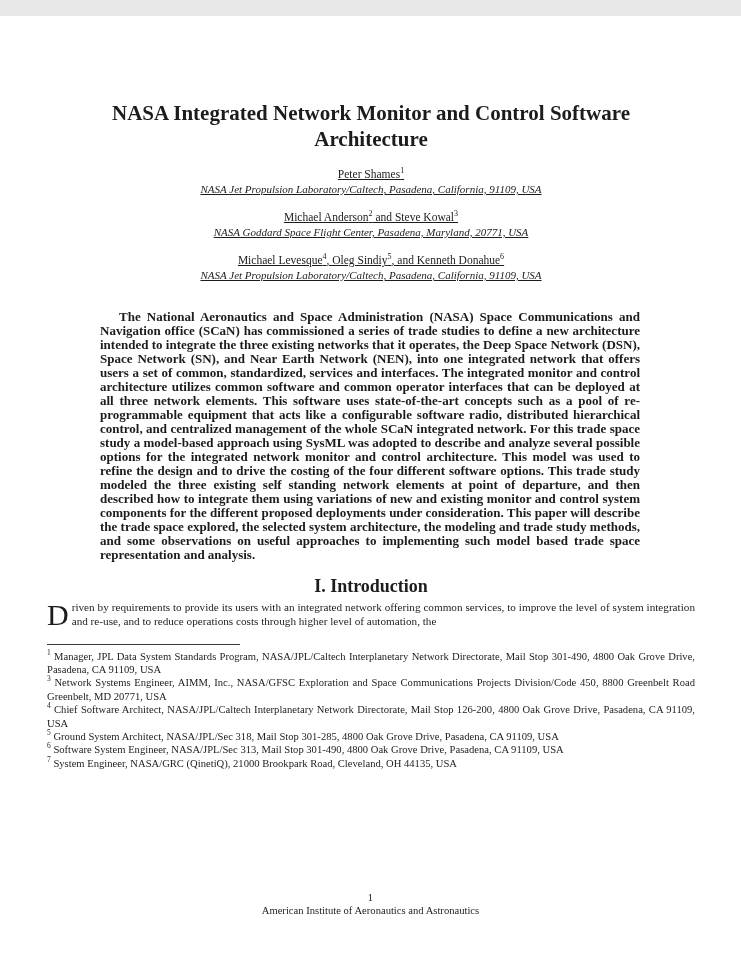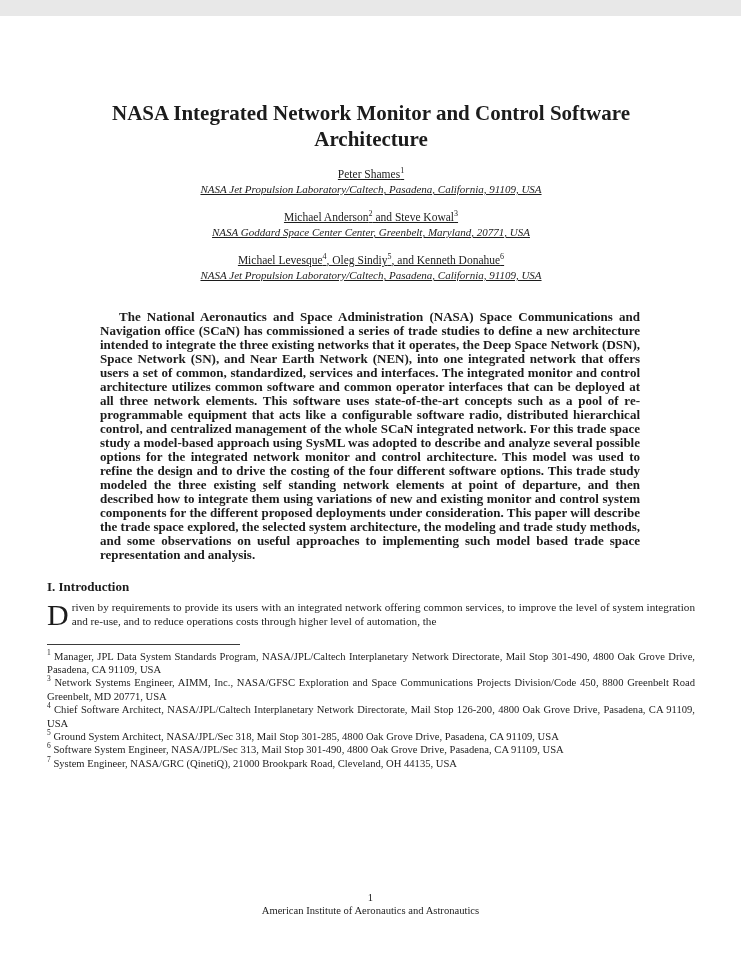--- a/index.html
+++ b/index.html
@@ -34,22 +34,23 @@
     margin: 27px 55px 0 53px;
     font-weight: bold;
     font-size: 13px;
     line-height: 14px;
     text-align: justify;
     text-indent: 19px;
   }
 
   .section-heading {
     margin-top: 17px;
+    text-align: center;
     font-weight: bold;
-    font-size: 13px;
+    font-size: 18px;
     line-height: 15px;
   }
 
   .intro {
     margin-top: 7px;
     font-size: 11.2px;
     line-height: 13.8px;
     text-align: justify;
   }
   .dropcap {
@@ -86,21 +87,21 @@
 
     <div class="title">NASA Integrated Network Monitor and Control Software Architecture</div>
 
     <div class="authors" id="authors">
         <div class="author-block">
           <div class="author-names">Peter Shames<sup>1</sup></div>
           <div class="author-affil">NASA Jet Propulsion Laboratory/Caltech, Pasadena, California, 91109, USA</div>
         </div>
         <div class="author-block">
           <div class="author-names">Michael Anderson<sup>2</sup> and Steve Kowal<sup>3</sup></div>
-          <div class="author-affil">NASA Goddard Space Center Center, Greenbelt, Maryland, 20771, USA</div>
+          <div class="author-affil">NASA Goddard Space Flight Center, Pasadena, Maryland, 20771, USA</div>
         </div>
         <div class="author-block">
           <div class="author-names">Michael Levesque<sup>4</sup>, Oleg Sindiy<sup>5</sup>, and Kenneth Donahue<sup>6</sup></div>
           <div class="author-affil">NASA Jet Propulsion Laboratory/Caltech, Pasadena, California, 91109, USA</div>
         </div>
       </div>
 
     <div class="abstract">The National Aeronautics and Space Administration (NASA) Space Communications and Navigation office (SCaN) has commissioned a series of trade studies to define a new architecture intended to integrate the three existing networks that it operates, the Deep Space Network (DSN), Space Network (SN), and Near Earth Network (NEN), into one integrated network that offers users a set of common, standardized, services and interfaces. The integrated monitor and control architecture utilizes common software and common operator interfaces that can be deployed at all three network elements. This software uses state-of-the-art concepts such as a pool of re-programmable equipment that acts like a configurable software radio, distributed hierarchical control, and centralized management of the whole SCaN integrated network.  For this trade space study a model-based approach using SysML was adopted to describe and analyze several possible options for the integrated network monitor and control architecture. This model was used to refine the design and to drive the costing of the four different software options.  This trade study modeled the three existing self standing network elements at point of departure, and then described how to integrate them using variations of new and existing monitor and control system components for the different proposed deployments under consideration. This paper will describe the trade space explored, the selected system architecture, the modeling and trade study methods, and some observations on useful approaches to implementing such model based trade space representation and analysis.</div>
 
     <div class="section-heading">I.  Introduction</div>

